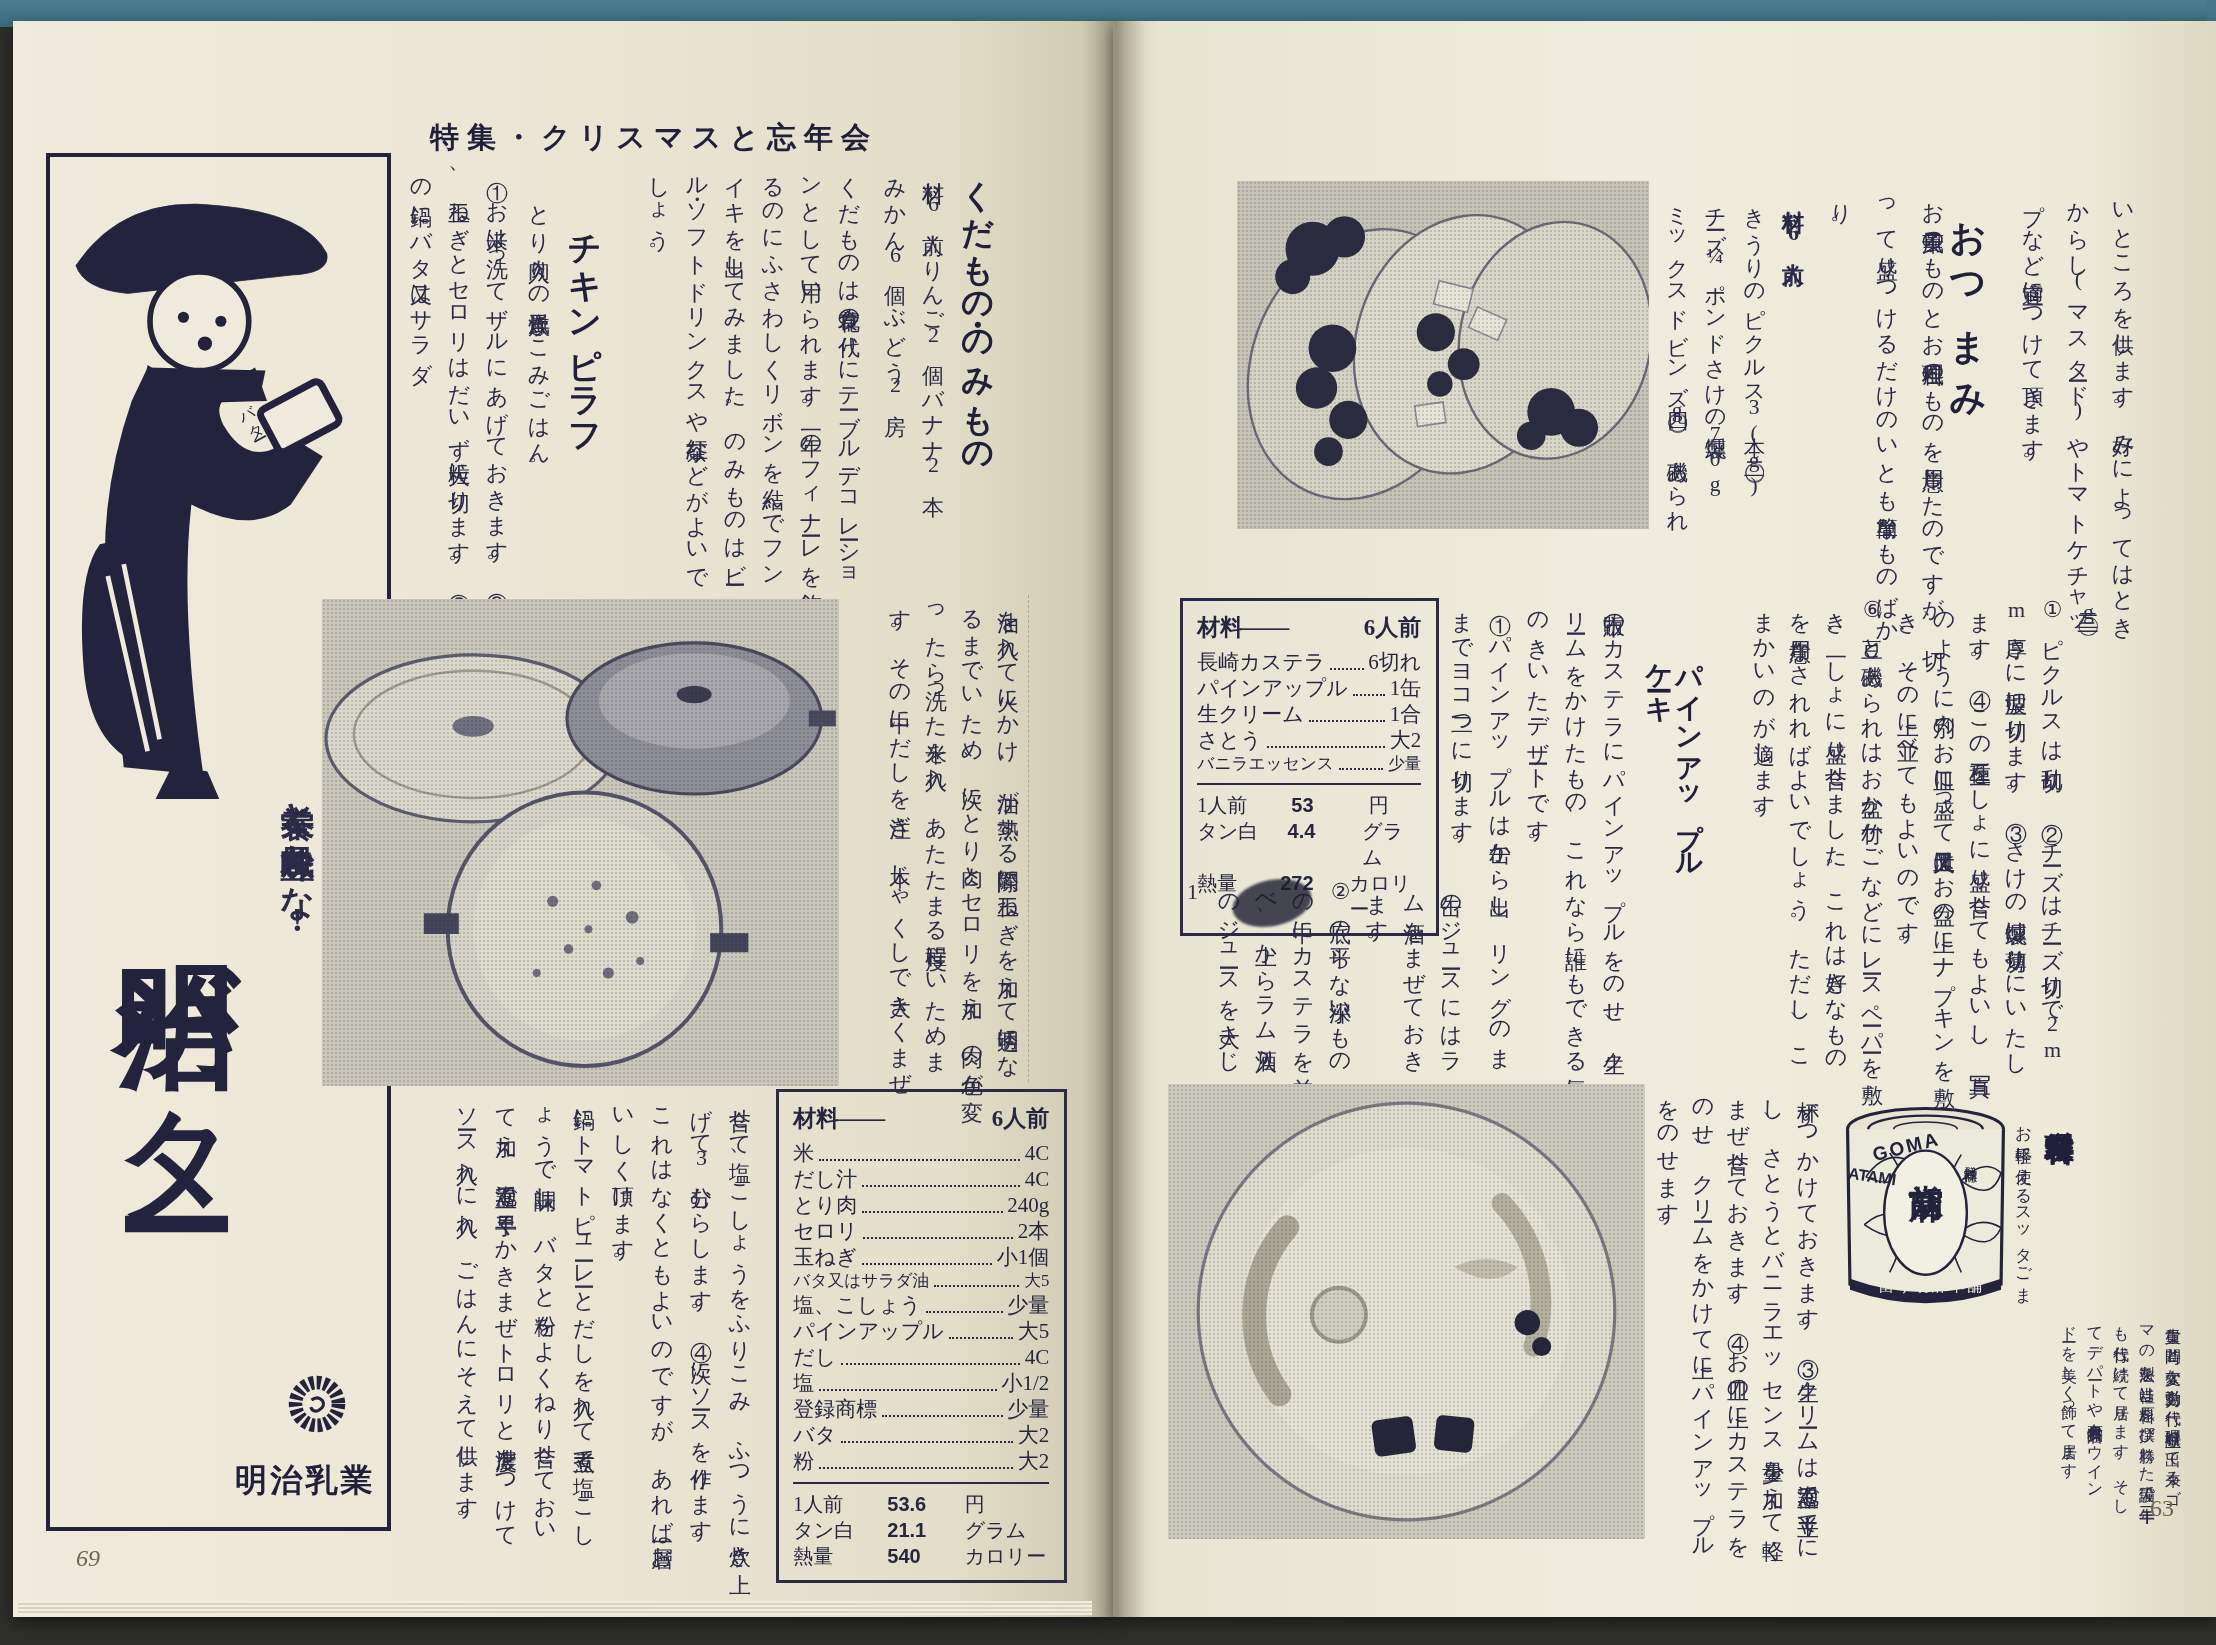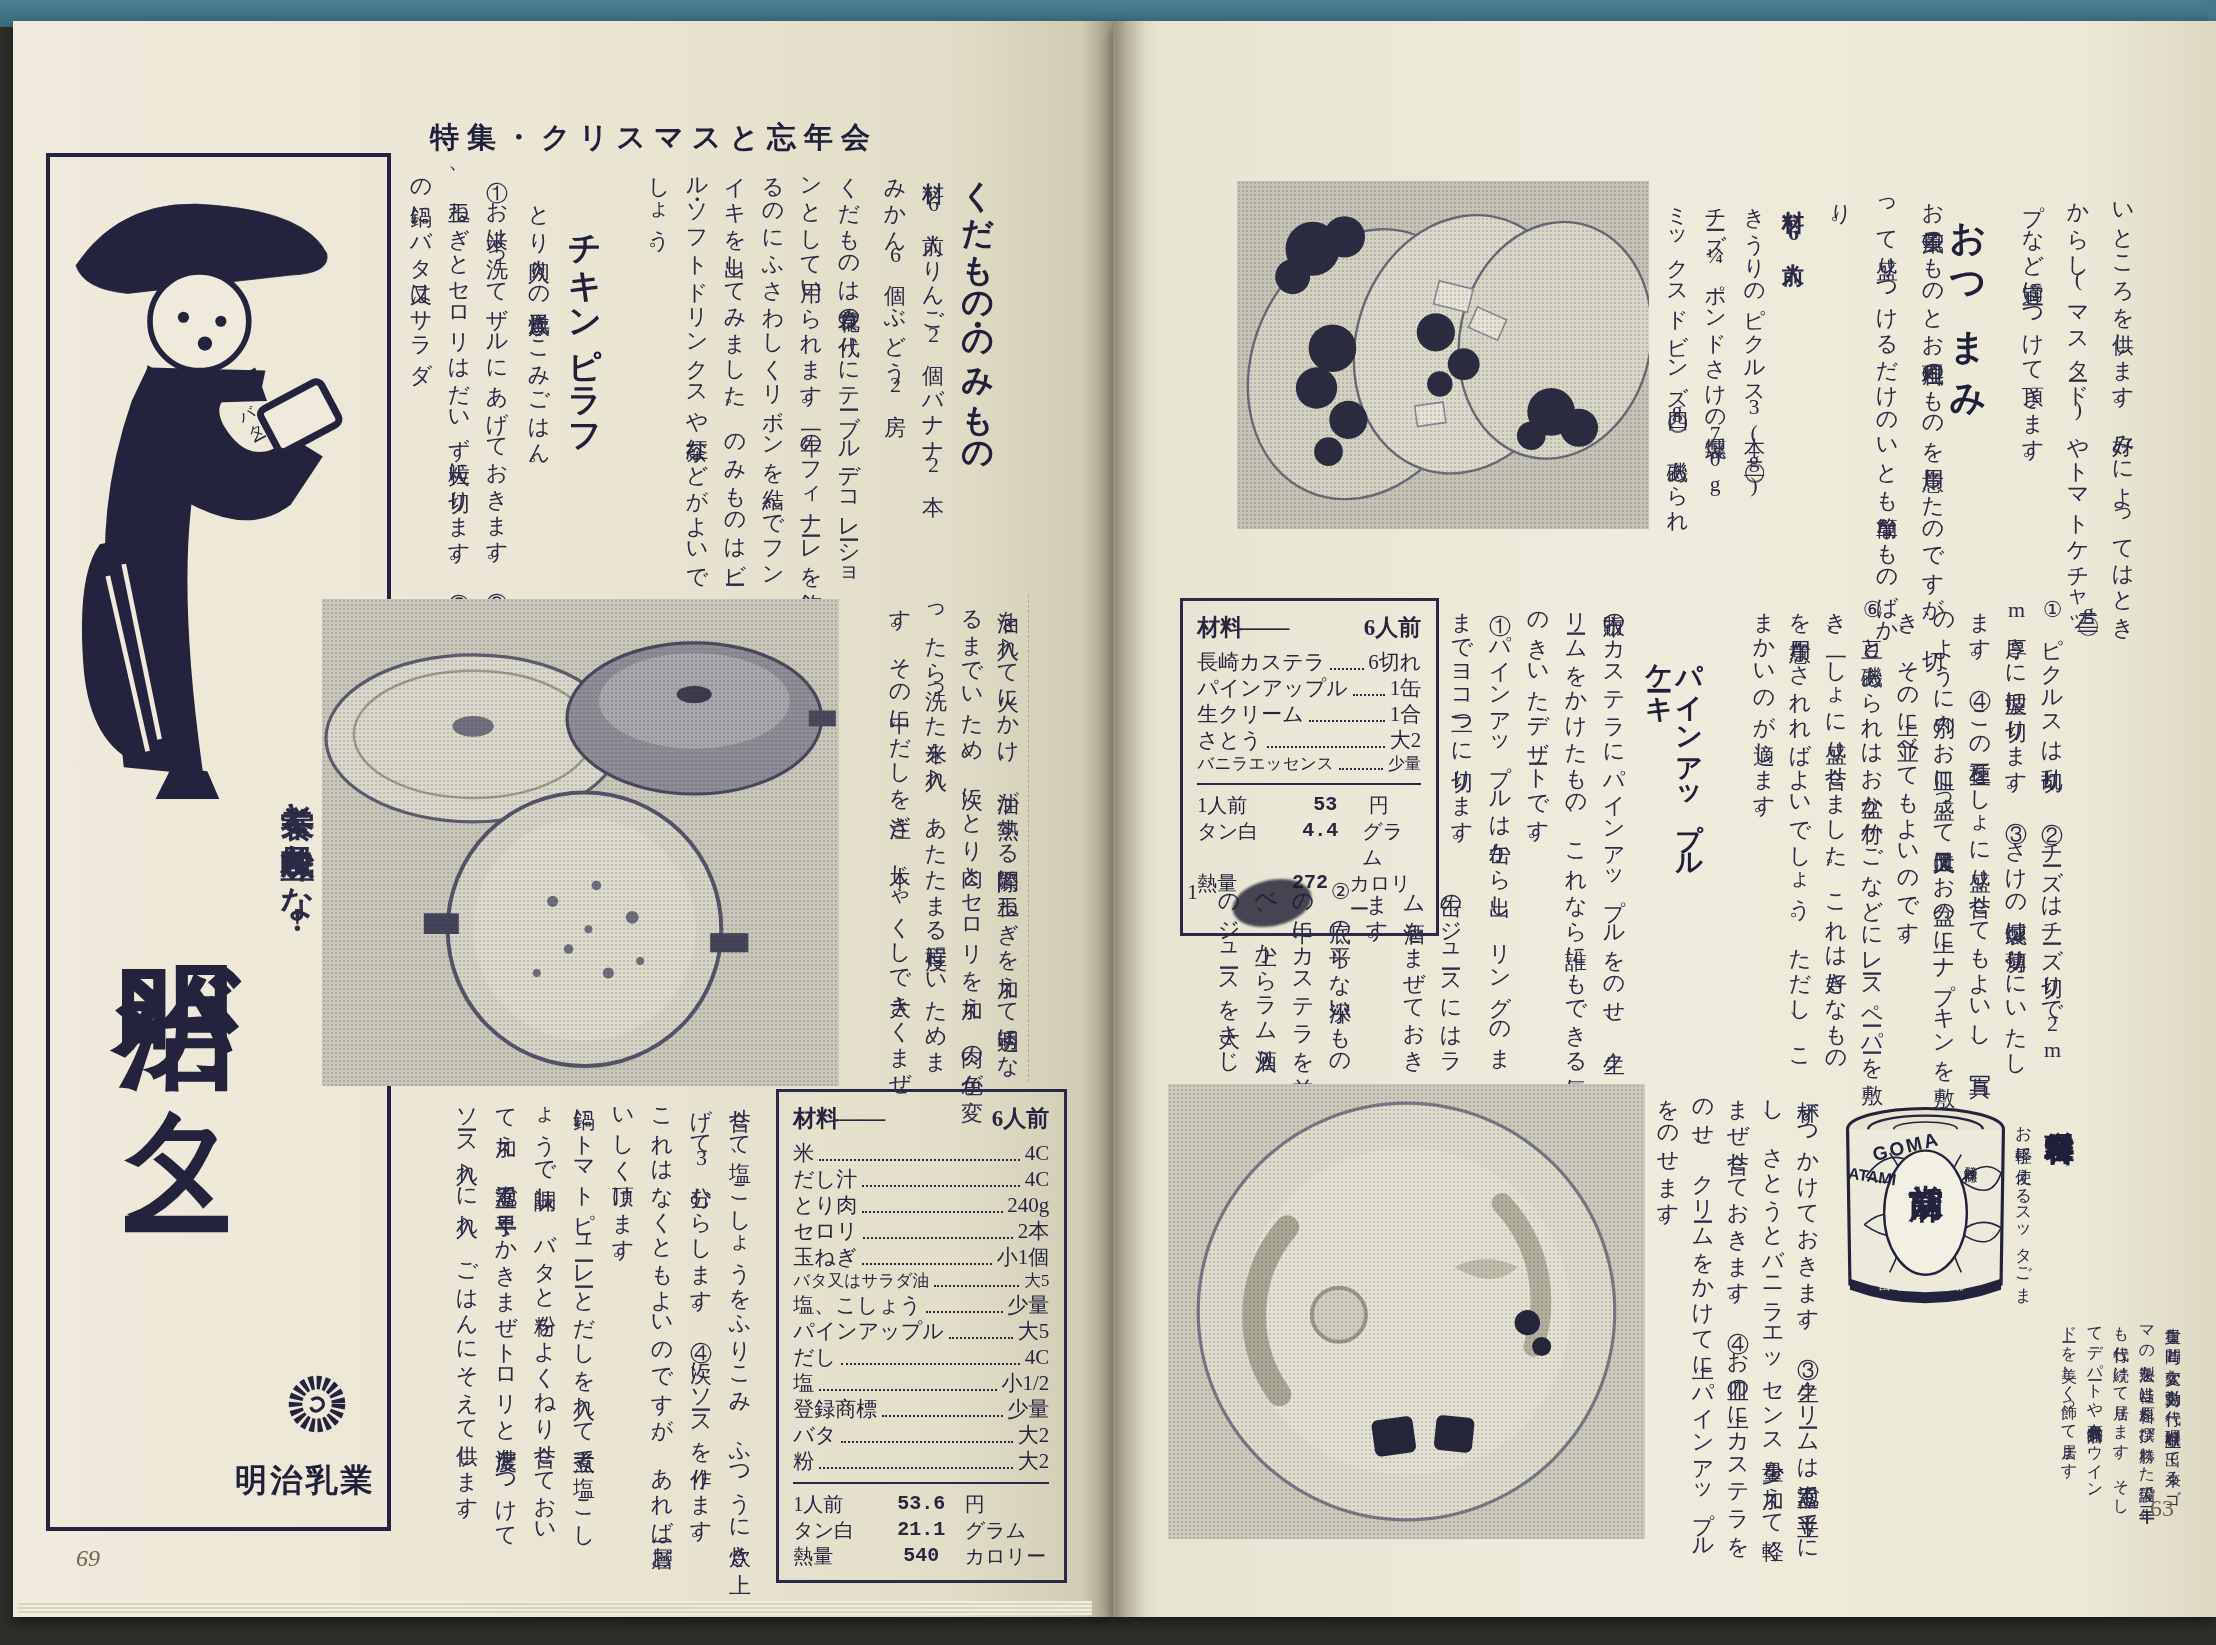--- a/index.html
+++ b/index.html
@@ -29,21 +29,21 @@
       background-size:4px 4px;pointer-events:none;}
   .itable{position:absolute;border:3.2px solid #2a2a46;padding:11px 14.3px;color:#26263f;background:rgba(255,255,255,.03);}
   .t-head{display:flex;justify-content:space-between;align-items:baseline;font-size:23px;font-weight:bold;margin-bottom:6.4px;}
   .t-row{display:flex;align-items:flex-end;font-size:21px;line-height:26px;}
   .t-row.sm{font-size:16.7px;line-height:22px;align-items:flex-end;}
   .dots{flex:1;border-bottom:2.4px dotted #2a2a46;margin:0 4.8px 5.6px;}
   .t-qty{white-space:nowrap;}
   .t-sep{border-top:2.4px solid #2a2a46;margin:8px 0 6.4px;}
   .t-sum{display:flex;font-size:20px;line-height:26px;}
   .s-label{width:94px;}
-  .s-val{width:68px;text-align:center;font-weight:bold;font-family:Liberation Mono, monospace;}
+  .s-val{width:68px;text-align:left;font-weight:bold;font-family:Liberation Sans, sans-serif;}
   .s-unit{margin-left:9.5px;}
   .adbox{position:absolute;left:46px;top:153px;width:337px;height:1370px;border:4.8px solid #23233d;}
   .pagenum{position:absolute;font-size:24px;color:#6d6552;font-family:"Liberation Serif",serif;}
   .smudge{position:absolute;background:#1d1d30;border-radius:50%;opacity:.8;transform:rotate(-12deg);filter:blur(0.8px);}
   .thinrule{position:absolute;border-left:1.6px dashed #8a889c;opacity:.6;}
   .can-label{position:absolute;color:#23233d;}
 </style>
 </head>
 <body>
 
@@ -350,17 +350,17 @@
       <path d="M60 60 q45 60 0 150"></path>
       <path d="M150 62 q-40 62 0 148"></path>
     </g>
     <ellipse cx="105" cy="135" rx="52" ry="78" fill="#f2f0e2" stroke="#23233d" stroke-width="3"></ellipse>
     <path d="M10 218 Q105 252 200 218 L200 232 Q105 266 10 232 Z" fill="#23233d"></path>
   </svg>
   <div class="can-label goth" style="left:1872px;top:1136px;font-size:19px;letter-spacing:2.4px;transform:rotate(-14deg);">GOMA</div>
   <div class="can-label goth" style="left:1848px;top:1168px;font-size:16px;transform:rotate(8deg);">ATAMI</div>
   <div class="v serif" style="left:1961px;top:1156px;height:72px;font-size:13.5px;color:#23233d;">登録商標</div>
   <div class="v goth" style="left:1907px;top:1156px;height:119px;font-size:35px;line-height:38px;color:#23233d;">當胡麻</div>
-  <div class="can-label serif" style="left:1878px;top:1276px;font-size:13px;color:#efeadb;background:transparent;letter-spacing:1.6px;">當り胡麻本舗</div>
+  <div class="can-label serif" style="left:1878px;top:1276px;font-size:16px;color:#efeadb;background:transparent;letter-spacing:1.6px;">當り胡麻本舗</div>
   <div class="v serif" style="left:1950px;top:1315px;width:236px;height:193px;font-size:16px;line-height:26px;">貴重な時間と大変な労動力を代行。料理献立に出て来るゴマの製法を当社は原料を撰び勝れた設備で三十年も代行し続けて居ります。そしてデパートや有名食料品店のウインドーを美しく飾って居ます</div>
 </div>
 <div class="pagenum" style="left:2150px;top:1495px;">63</div>
 
 
 </body></html>

